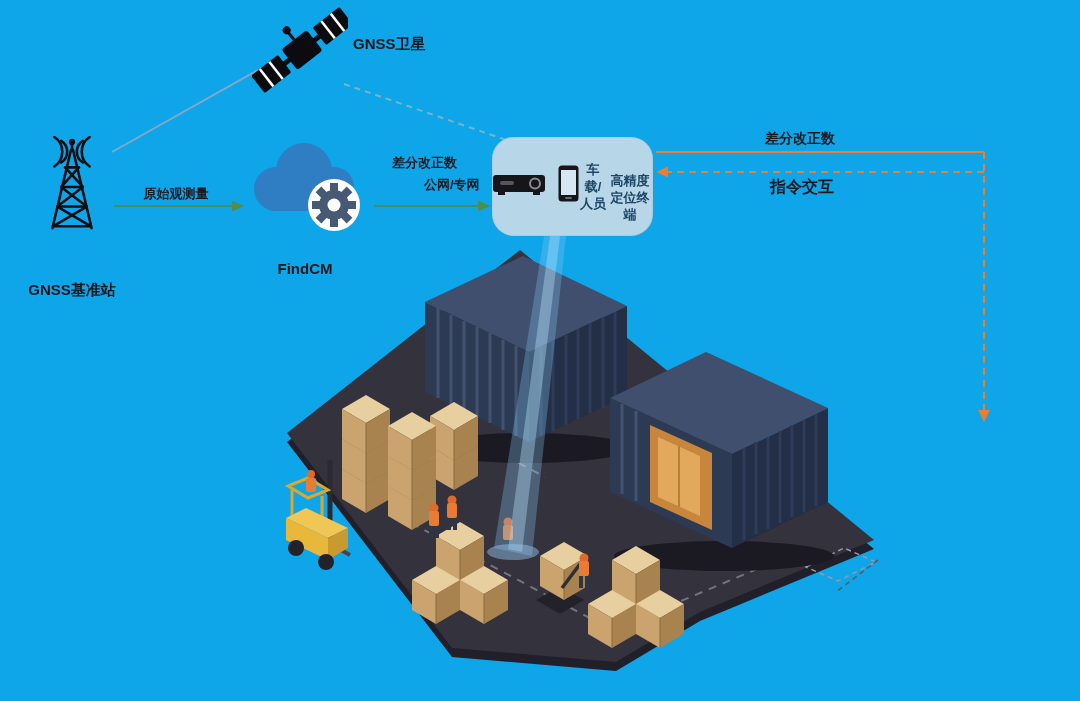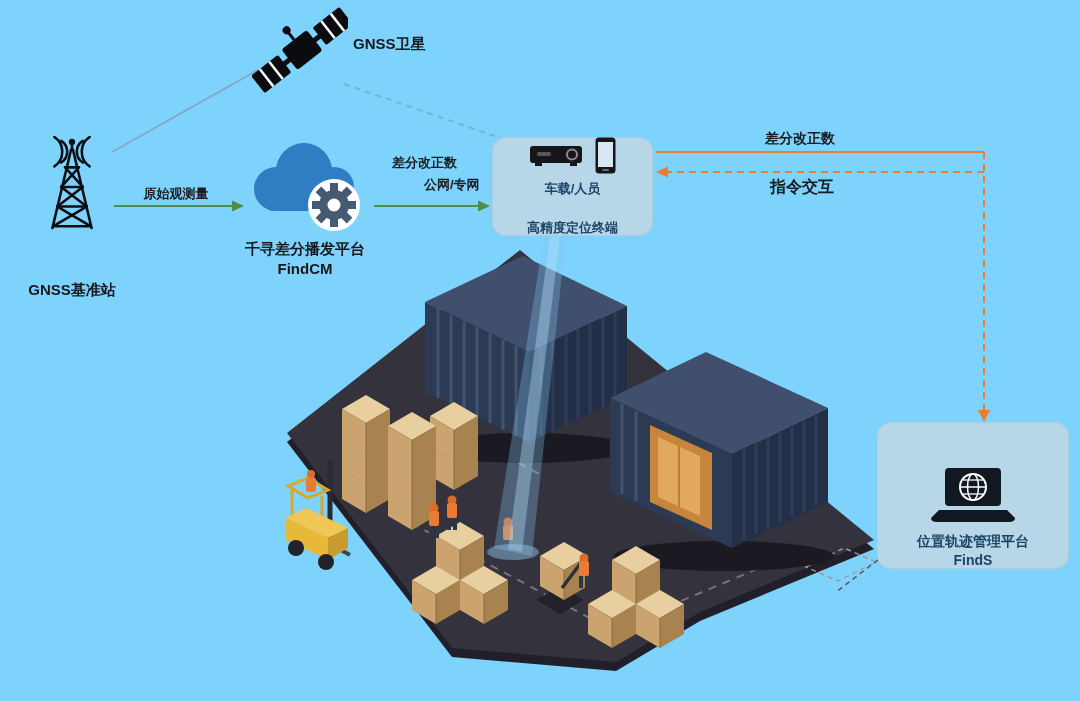--- a/index.html
+++ b/index.html
@@ -1,26 +1,26 @@
 <!DOCTYPE html>
 <html><head>
 <meta charset="utf-8">
 <style>
   html,body{margin:0;padding:0;background:#fff;}
   .canvas{
-    position:relative;width:1080px;height:701px;background:#7dd3fc;
+    position:relative;width:1080px;height:701px;background:#0ea5e9;
     font-family:"Liberation Sans","DejaVu Sans",sans-serif;overflow:hidden;
   }
   .abs{position:absolute;}
   .scene{position:absolute;left:0;top:0;width:1080px;height:701px;}
   .node-label{font-weight:bold;color:#17171c;text-align:center;}
   .edge-label{color:#1b1b20;font-weight:600;}
   .panel{
-    position:absolute;background:#b7d7e8;border-radius:14px;
-    display:flex;flex-direction:column;align-items:center;justify-content:flex-end;
+    position:absolute;background:#b7d7e8;border-radius:22px;
+    display:flex;flex-direction:row;align-items:center;justify-content:flex-start;
     box-shadow:0 0 0 1px rgba(140,175,200,.25) inset;
   }
   .panel-text{color:#1c4566;font-weight:bold;text-align:center;line-height:1.32;}
   .icons-row{display:flex;align-items:center;gap:12px;margin-bottom:6px;}
 </style>
 </head>
 <body>
 
 <div class="canvas">
 
@@ -259,21 +259,20 @@
           <rect x="-4" y="-22" width="8" height="10" transform="rotate(180)"></rect>
           <rect x="-4" y="-22" width="8" height="10" transform="rotate(225)"></rect>
           <rect x="-4" y="-22" width="8" height="10" transform="rotate(270)"></rect>
           <rect x="-4" y="-22" width="8" height="10" transform="rotate(315)"></rect>
           <circle r="15"></circle>
         </g>
         <circle r="6.5" fill="#ffffff"></circle>
       </g>
     </svg>
   </div>
-  <div class="abs node-label" style="left:224px;top:240px;width:162px;font-size:15px;">千寻差分播发平台</div>
   <div class="abs node-label" style="left:224px;top:260px;width:162px;font-size:15px;">FindCM</div>
 
   <div class="abs edge-label" style="left:392px;top:154px;font-size:13px;">差分改正数</div>
   <div class="abs edge-label" style="left:392px;top:176px;font-size:13px;margin-left:32px;">公网/专网</div>
 
   <div class="panel" style="left:492px;top:137px;width:161px;height:99px;">
     <div class="icons-row">
       <svg width="54" height="28" viewBox="0 0 54 28">
         <rect x="1" y="5" width="52" height="17" rx="3" fill="#15151a"></rect>
         <circle cx="43" cy="13.5" r="5" fill="none" stroke="#8a8a92" stroke-width="2"></circle>
@@ -287,27 +286,14 @@
         <rect x="7" y="32" width="7" height="2" rx="1" fill="#6a6a72"></rect>
       </svg>
     </div>
     <div class="panel-text" style="font-size:13px;">车载/人员</div>
     <div class="panel-text" style="font-size:13px;margin-top:22px;">高精度定位终端</div>
   </div>
 
   <div class="abs edge-label" style="left:765px;top:130px;font-size:14px;">差分改正数</div>
   <div class="abs edge-label" style="left:770px;top:177px;font-size:16px;">指令交互</div>
 
-  <div class="panel" style="left:877px;top:422px;width:192px;height:147px;">
-    <svg width="84" height="60" viewBox="0 0 84 60" style="margin-bottom:6px;">
-      <rect x="14" y="2" width="56" height="38" rx="4" fill="#101821"></rect>
-      <circle cx="42" cy="21" r="13" fill="none" stroke="#ffffff" stroke-width="2"></circle>
-      <ellipse cx="42" cy="21" rx="5.5" ry="13" fill="none" stroke="#ffffff" stroke-width="1.5"></ellipse>
-      <line x1="29.5" y1="21" x2="54.5" y2="21" stroke="#ffffff" stroke-width="1.5"></line>
-      <line x1="32" y1="14" x2="52" y2="14" stroke="#ffffff" stroke-width="1.3"></line>
-      <line x1="32" y1="28" x2="52" y2="28" stroke="#ffffff" stroke-width="1.3"></line>
-      <path d="M8,44 L76,44 L84,52 Q84,56 78,56 L6,56 Q0,56 0,52 Z" fill="#101821"></path>
-    </svg>
-    <div class="panel-text" style="font-size:14px;">位置轨迹管理平台</div>
-    <div class="panel-text" style="font-size:14px;">FindS</div>
-  </div>
 
 </div>
 
 </body></html>

